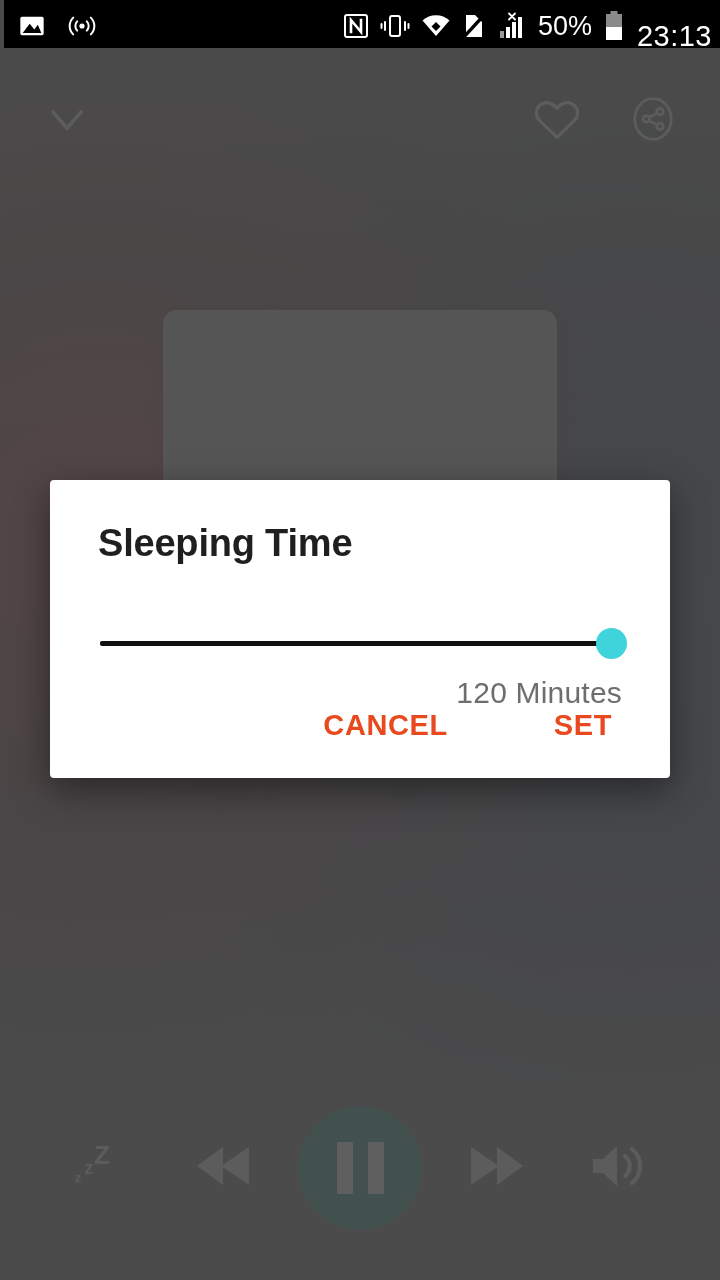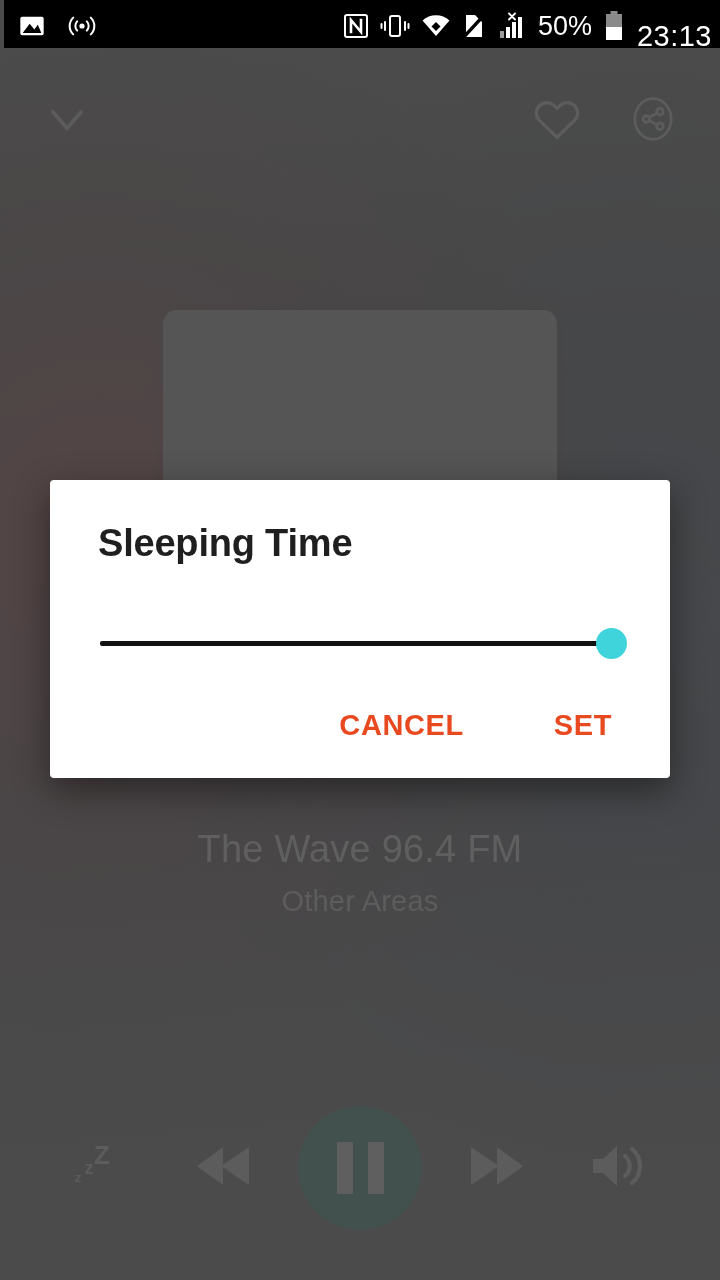--- a/index.html
+++ b/index.html
@@ -283,21 +283,21 @@
     font-size: 30px;
     font-weight: 400;
     letter-spacing: 0.2px;
   }
   .dlg-actions {
     position: absolute;
     right: 42px;
     bottom: 28px;
     display: flex;
     align-items: center;
-    gap: 0px;
+    gap: 16px;
   }
   .dlg-btn {
     color: #e8491f;
     font-size: 29px;
     font-weight: 700;
     letter-spacing: 0.6px;
     background: none;
     border: none;
     padding: 10px 24px;
     cursor: pointer;
@@ -343,24 +343,20 @@
     </div>
 
     <div class="art-card">
       <div class="art-logo">
         <span class="logo-the">the</span>
         <span class="logo-wave">wave</span>
       </div>
       <div class="art-sub">96.4 FM</div>
     </div>
 
-    <div class="station-block">
-      <div class="station-title">The Wave 96.4 FM</div>
-      <div class="station-sub">Other Areas</div>
-    </div>
 
     <div class="controls">
 
       <div class="ctrl">
         <span>
           <svg width="60" height="56" viewBox="0 0 60 56" fill="#8d8d8d">
             <text x="30" y="26" font-family="Liberation Sans, sans-serif" font-size="26" font-weight="700" text-anchor="middle">Z</text>
             <text x="17" y="36" font-family="Liberation Sans, sans-serif" font-size="18" font-weight="700" text-anchor="middle">z</text>
             <text x="6" y="44" font-family="Liberation Sans, sans-serif" font-size="13" font-weight="700" text-anchor="middle">z</text>
           </svg>
@@ -409,20 +405,21 @@
 
   <div class="dialog">
 
     <div class="dlg-title">Sleeping Time</div>
 
     <div class="slider-wrap">
       <div class="slider-track"></div>
       <div class="slider-thumb"></div>
     </div>
 
+    <div class="slider-value">120 Minutes</div>
 
     <div class="dlg-actions">
       <button class="dlg-btn">CANCEL</button>
       <button class="dlg-btn set">SET</button>
     </div>
   </div>
 
   <div class="status-bar">
     <div class="sb-left">
       <span class="sb-icon">

